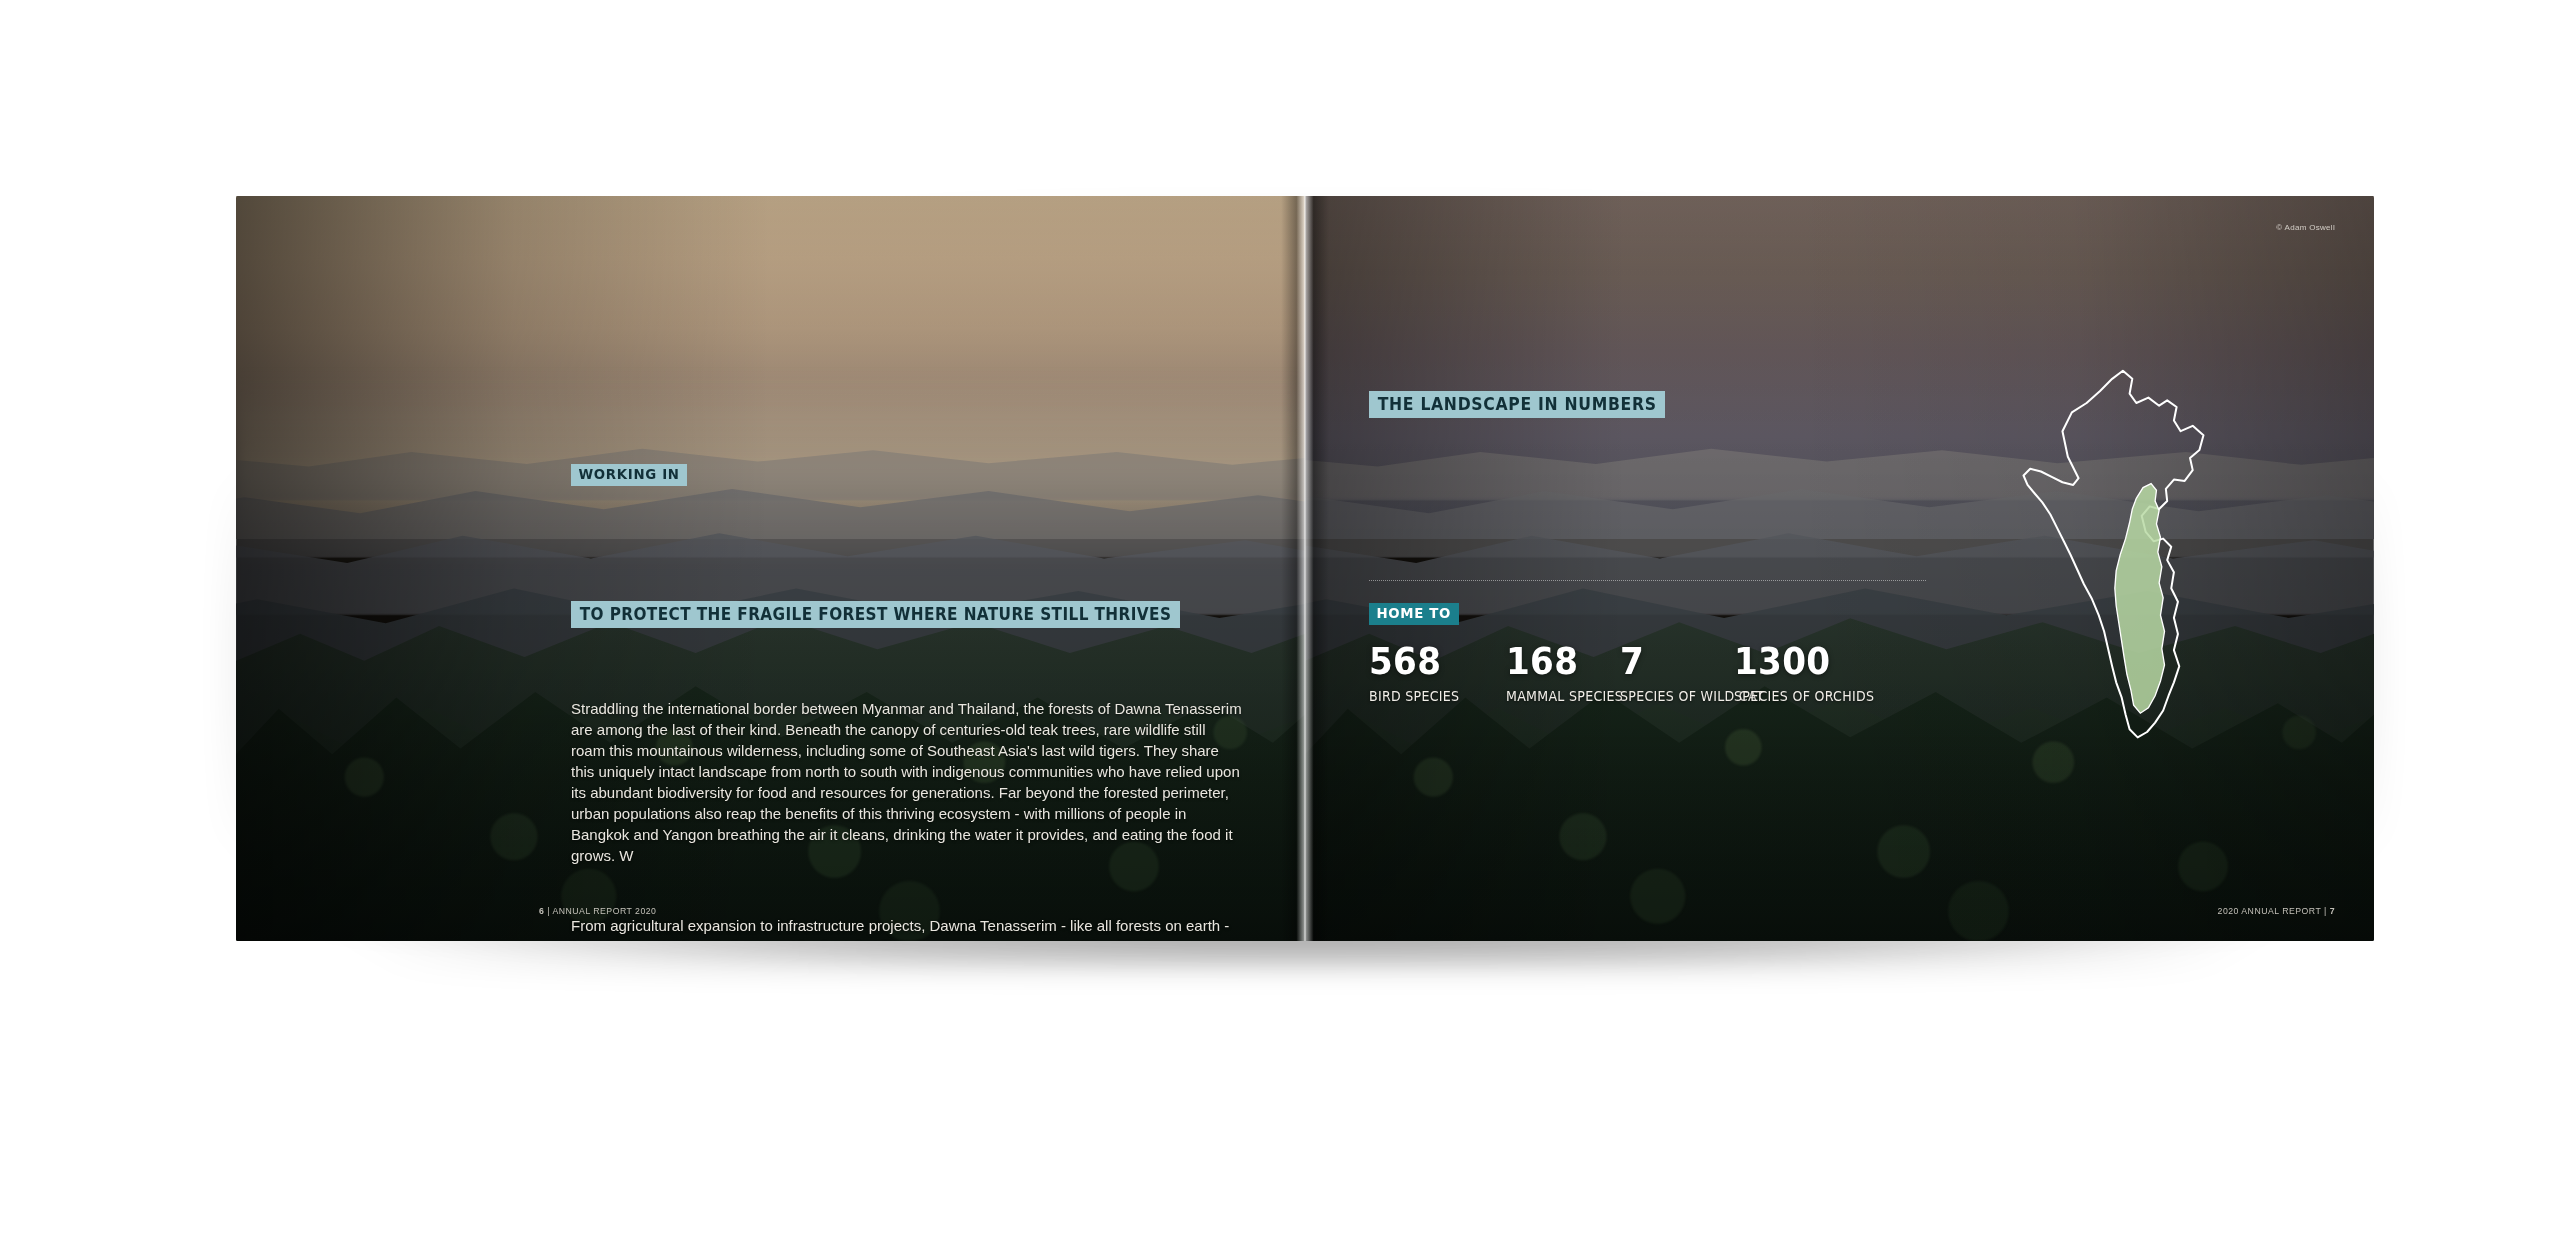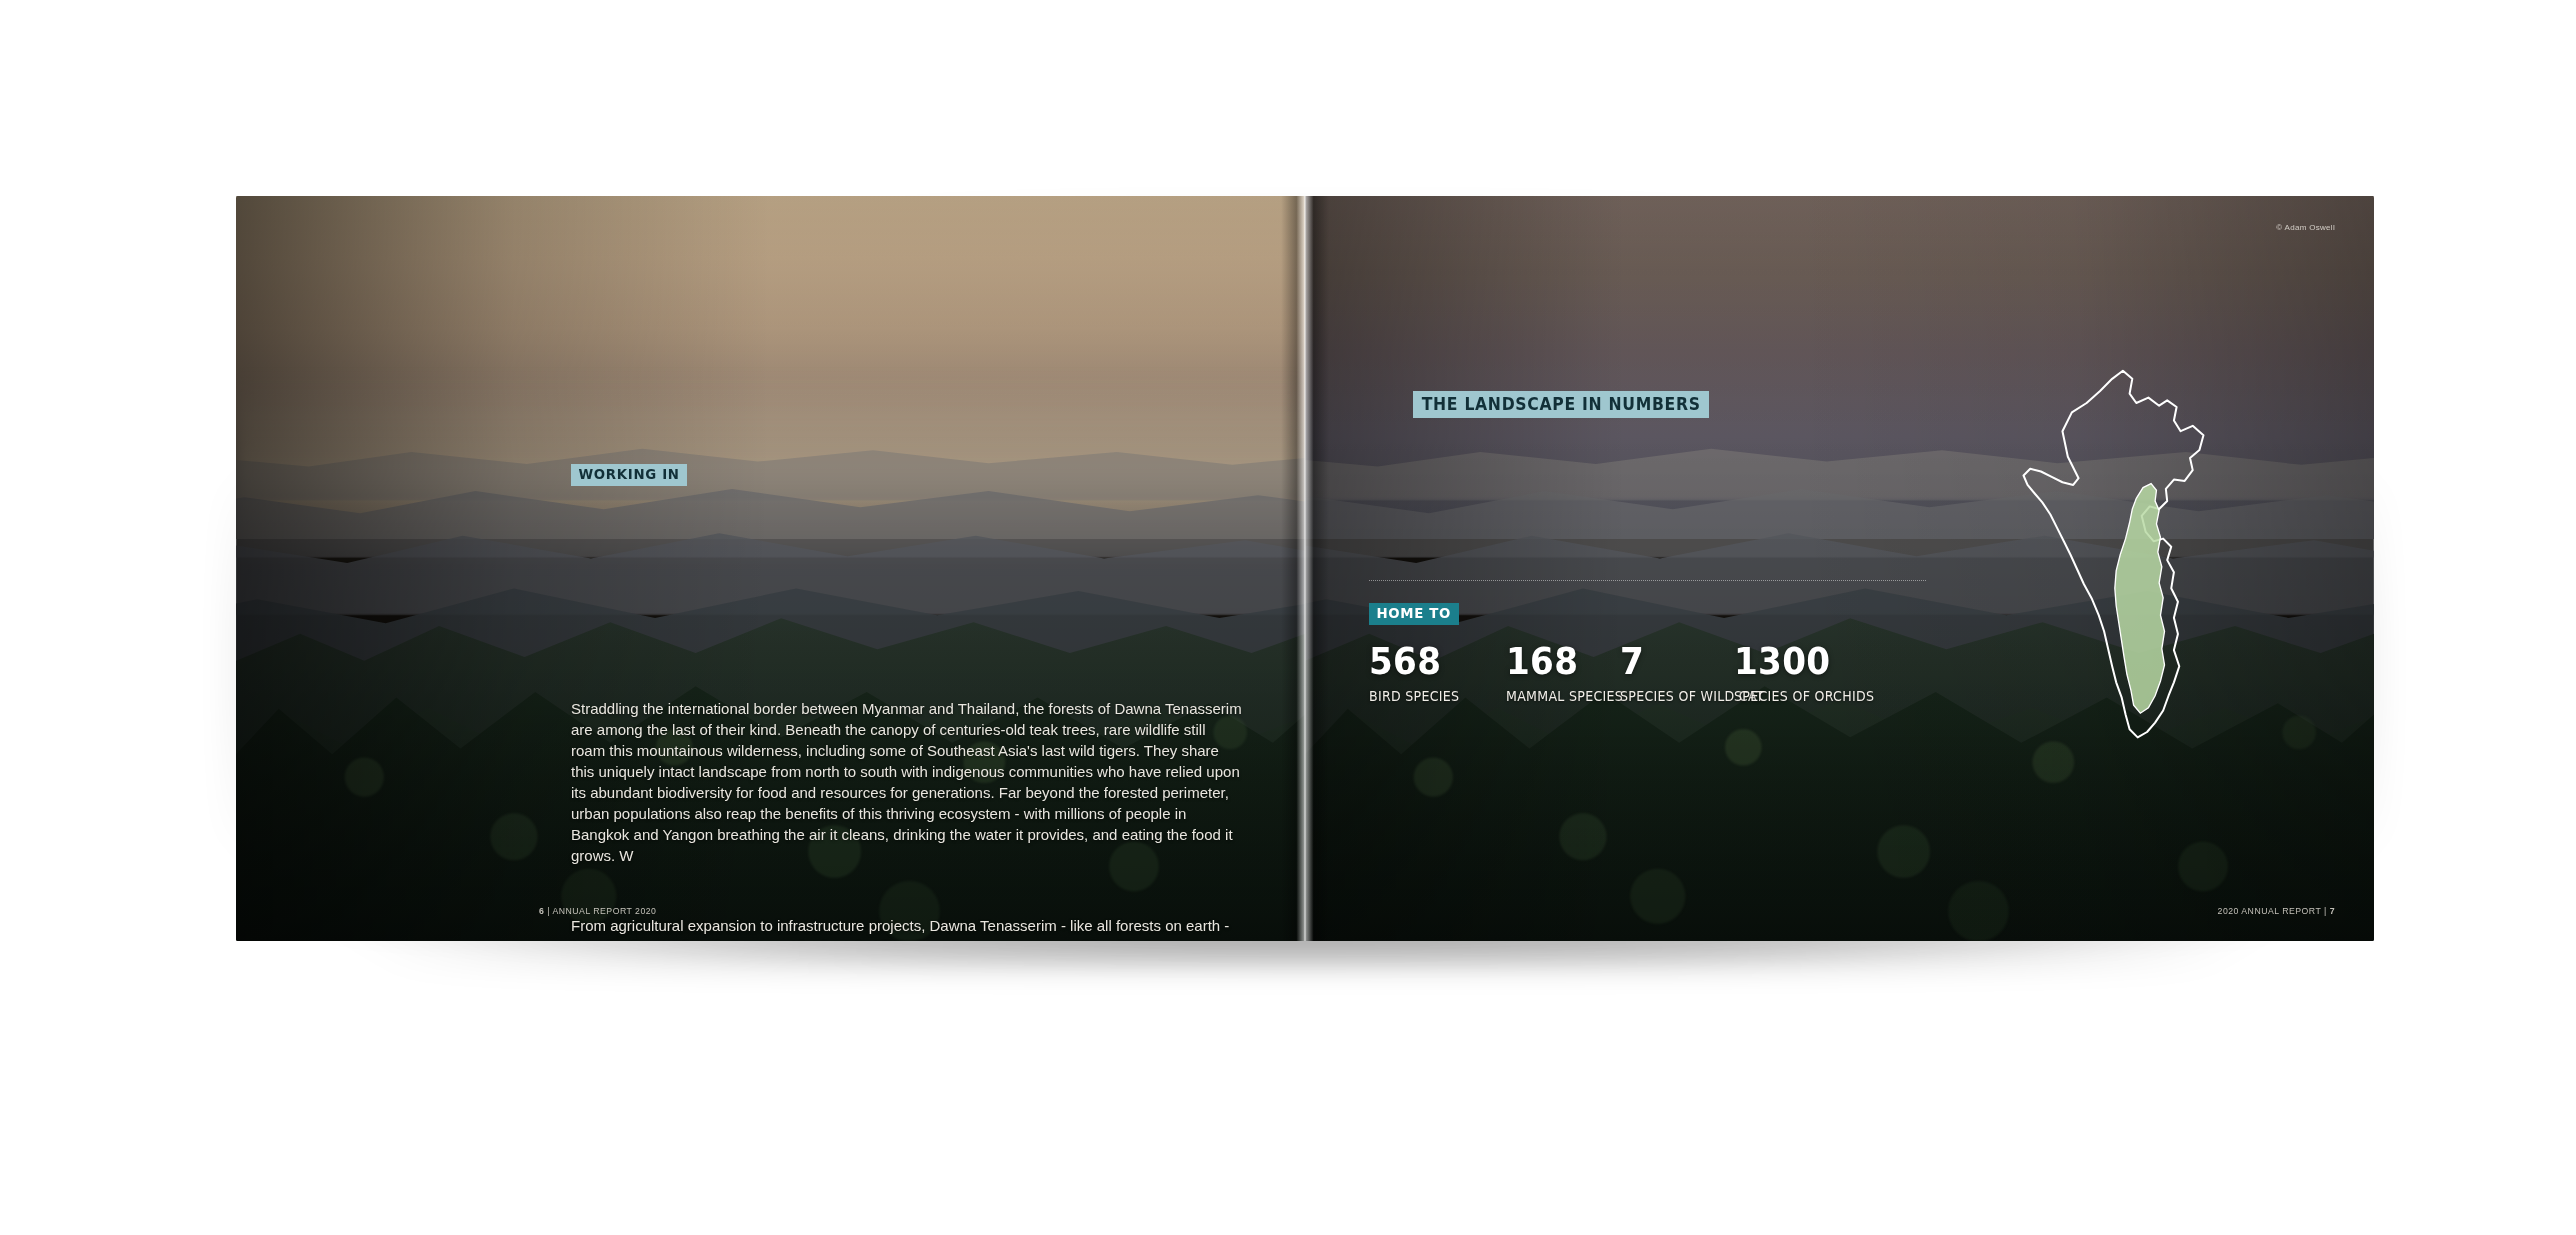--- a/index.html
+++ b/index.html
@@ -181,21 +181,21 @@
   #folio-left {
     position: absolute; left: 303px; bottom: 25px;
     color: #d8d4cc; font-size: 8.7px; letter-spacing: 0.5px;
     text-transform: uppercase; opacity: .9;
   }
   #folio-left .num { font-weight: 700; }
 
   
   #right-content { position: absolute; left: 0; top: 0; width: 100%; height: 100%; z-index: 20; }
 
-  #numbers-title { position: absolute; left: 64px; top: 195px; margin-left: 44px; }
+  #numbers-title { position: absolute; left: 64px; top: 195px; }
   #numbers-title .tag { font-size: 17.4px; padding: 4.7px 8.7px 5.4px 8.7px; }
 
   .stat-block { position: absolute; color: #ffffff; }
   .stat-label-tag { margin-bottom: 6.7px; }
   .stat-big {
     font-family: "DejaVu Sans Condensed", "Liberation Sans", sans-serif;
     font-weight: 700;
     font-size: 38px;
     line-height: 1;
     letter-spacing: 0.3px;
@@ -276,20 +276,23 @@
       <div class="vignette"></div>
     </div>
 
     <div id="left-content">
 
       <div id="kicker-tag">
         <span class="tag">WORKING IN</span>
       </div>
 
 
+      <div id="subhead-tag">
+        <span class="tag">TO PROTECT THE FRAGILE FOREST WHERE NATURE STILL THRIVES</span>
+      </div>
 
       <p class="body-col" id="para-1">Straddling the international border between Myanmar and Thailand, the forests of Dawna Tenasserim are among the last of their kind. Beneath the canopy of centuries-old teak trees, rare wildlife still roam this mountainous wilderness, including some of Southeast Asia's last wild tigers. They share this uniquely intact landscape from north to south with indigenous communities who have relied upon its abundant biodiversity for food and resources for generations. Far beyond the forested perimeter, urban populations also reap the benefits of this thriving ecosystem - with millions of people in Bangkok and Yangon breathing the air it cleans, drinking the water it provides, and eating the food it grows. W</p>
       <p class="body-col" id="para-2">From agricultural expansion to infrastructure projects, Dawna Tenasserim - like all forests on earth - is under threat. The window to act is short, but if we invest now we can save this critical ecosystem, maintaining a balance for both people and wildlife.</p>
 
       <div id="folio-left">
         <span class="num">6</span>
         <span>|</span>
         <span>ANNUAL REPORT 2020</span>
       </div>
 

